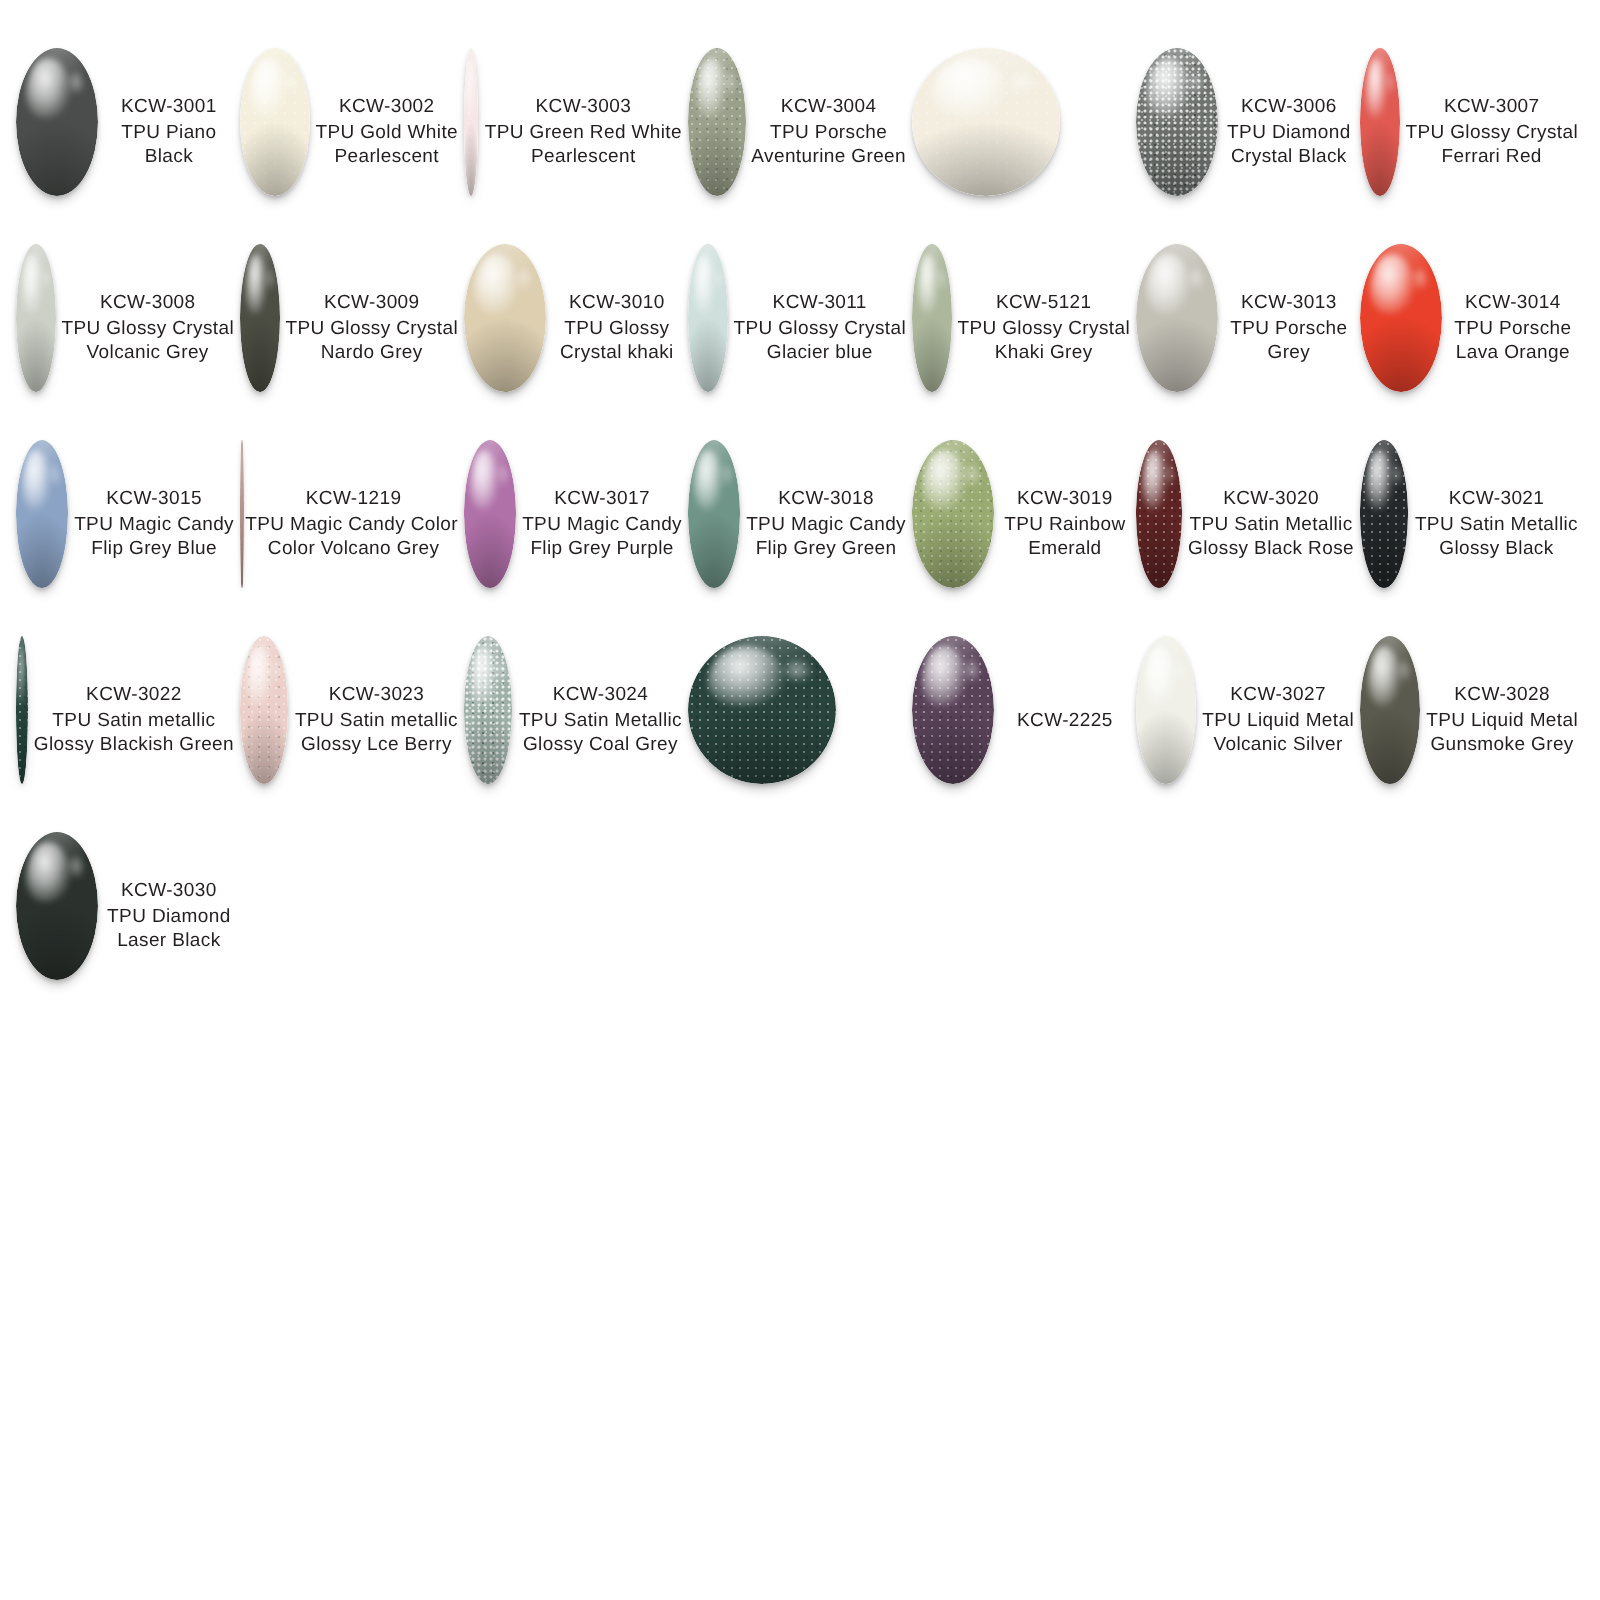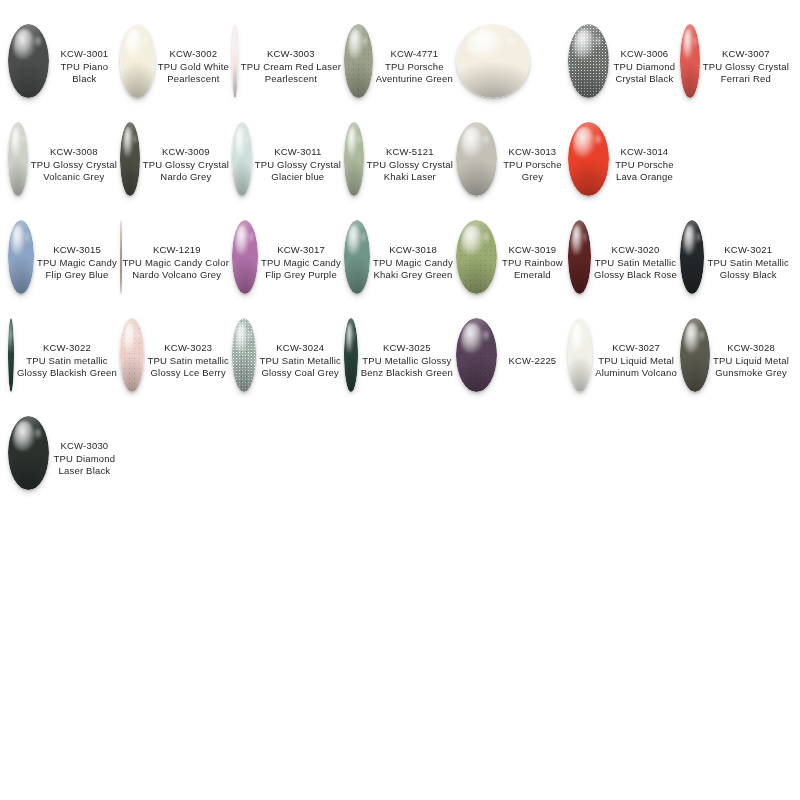--- a/index.html
+++ b/index.html
@@ -225,38 +225,38 @@
             <div class="flake"></div>
             <div class="shade"></div>
             <div class="rim"></div>
             <div class="gloss"></div>
             <div class="gloss2"></div>
           </div>
         </div>
         <div class="chip-caption">
           <span class="chip-code">KCW-3003</span>
           <span class="chip-name">
-            <span class="nm-line">TPU Cream Red Laser</span>
+            <span class="nm-line">TPU Green Red White</span>
             <span class="nm-line">Pearlescent</span>
           </span>
         </div>
       </div>
       <div class="swatch-cell">
         <div class="chip-wrap">
           <div class="chip fx-metallic">
             <div class="base" style="background: rgb(154, 160, 138);"></div>
             <div class="flake"></div>
             <div class="shade"></div>
             <div class="rim"></div>
             <div class="gloss"></div>
             <div class="gloss2"></div>
           </div>
         </div>
         <div class="chip-caption">
-          <span class="chip-code">KCW-4771</span>
+          <span class="chip-code">KCW-3004</span>
           <span class="chip-name">
             <span class="nm-line">TPU Porsche</span>
             <span class="nm-line">Aventurine Green</span>
           </span>
         </div>
       </div>
       <div class="swatch-cell">
         <div class="chip-wrap">
           <div class="chip fx-pearl">
             <div class="base" style="background: rgb(243, 238, 224);"></div>
@@ -339,20 +339,38 @@
           <span class="chip-code">KCW-3009</span>
           <span class="chip-name">
             <span class="nm-line">TPU Glossy Crystal</span>
             <span class="nm-line">Nardo Grey</span>
           </span>
         </div>
       </div>
       <div class="swatch-cell">
         <div class="chip-wrap">
           <div class="chip ">
+            <div class="base" style="background: rgb(221, 207, 176);"></div>
+            <div class="shade"></div>
+            <div class="rim"></div>
+            <div class="gloss"></div>
+            <div class="gloss2"></div>
+          </div>
+        </div>
+        <div class="chip-caption">
+          <span class="chip-code">KCW-3010</span>
+          <span class="chip-name">
+            <span class="nm-line">TPU Glossy</span>
+            <span class="nm-line">Crystal khaki</span>
+          </span>
+        </div>
+      </div>
+      <div class="swatch-cell">
+        <div class="chip-wrap">
+          <div class="chip ">
             <div class="base" style="background: rgb(207, 224, 220);"></div>
             <div class="shade"></div>
             <div class="rim"></div>
             <div class="gloss"></div>
             <div class="gloss2"></div>
           </div>
         </div>
         <div class="chip-caption">
           <span class="chip-code">KCW-3011</span>
           <span class="chip-name">
@@ -368,21 +386,21 @@
             <div class="shade"></div>
             <div class="rim"></div>
             <div class="gloss"></div>
             <div class="gloss2"></div>
           </div>
         </div>
         <div class="chip-caption">
           <span class="chip-code">KCW-5121</span>
           <span class="chip-name">
             <span class="nm-line">TPU Glossy Crystal</span>
-            <span class="nm-line">Khaki Laser</span>
+            <span class="nm-line">Khaki Grey</span>
           </span>
         </div>
       </div>
       <div class="swatch-cell">
         <div class="chip-wrap">
           <div class="chip ">
             <div class="base" style="background: rgb(195, 192, 182);"></div>
             <div class="shade"></div>
             <div class="rim"></div>
             <div class="gloss"></div>
@@ -442,21 +460,21 @@
             <div class="shade"></div>
             <div class="rim"></div>
             <div class="gloss"></div>
             <div class="gloss2"></div>
           </div>
         </div>
         <div class="chip-caption clipped">
           <span class="chip-code">KCW-1219</span>
           <span class="chip-name">
             <span class="nm-line">TPU Magic Candy Color</span>
-            <span class="nm-line">Nardo Volcano Grey</span>
+            <span class="nm-line">Color Volcano Grey</span>
           </span>
         </div>
       </div>
       <div class="swatch-cell">
         <div class="chip-wrap">
           <div class="chip ">
             <div class="base" style="background: rgb(176, 112, 168);"></div>
             <div class="shade"></div>
             <div class="rim"></div>
             <div class="gloss"></div>
@@ -478,21 +496,21 @@
             <div class="shade"></div>
             <div class="rim"></div>
             <div class="gloss"></div>
             <div class="gloss2"></div>
           </div>
         </div>
         <div class="chip-caption">
           <span class="chip-code">KCW-3018</span>
           <span class="chip-name">
             <span class="nm-line">TPU Magic Candy</span>
-            <span class="nm-line">Khaki Grey Green</span>
+            <span class="nm-line">Flip Grey Green</span>
           </span>
         </div>
       </div>
       <div class="swatch-cell">
         <div class="chip-wrap">
           <div class="chip fx-metallic">
             <div class="base" style="background: rgb(154, 171, 114);"></div>
             <div class="flake"></div>
             <div class="shade"></div>
             <div class="rim"></div>
@@ -609,27 +627,20 @@
         <div class="chip-wrap">
           <div class="chip fx-metallic">
             <div class="base" style="background: rgb(40, 66, 60);"></div>
             <div class="flake"></div>
             <div class="shade"></div>
             <div class="rim"></div>
             <div class="gloss"></div>
             <div class="gloss2"></div>
           </div>
         </div>
-        <div class="chip-caption">
-          <span class="chip-code">KCW-3025</span>
-          <span class="chip-name">
-            <span class="nm-line">TPU Metallic Glossy</span>
-            <span class="nm-line">Benz Blackish Green</span>
-          </span>
-        </div>
       </div>
       <div class="swatch-cell">
         <div class="chip-wrap">
           <div class="chip fx-metallic">
             <div class="base" style="background: rgb(88, 66, 88);"></div>
             <div class="flake"></div>
             <div class="shade"></div>
             <div class="rim"></div>
             <div class="gloss"></div>
             <div class="gloss2"></div>
@@ -646,21 +657,21 @@
             <div class="shade"></div>
             <div class="rim"></div>
             <div class="gloss"></div>
             <div class="gloss2"></div>
           </div>
         </div>
         <div class="chip-caption">
           <span class="chip-code">KCW-3027</span>
           <span class="chip-name">
             <span class="nm-line">TPU Liquid Metal</span>
-            <span class="nm-line">Aluminum Volcano</span>
+            <span class="nm-line">Volcanic Silver</span>
           </span>
         </div>
       </div>
       <div class="swatch-cell">
         <div class="chip-wrap">
           <div class="chip ">
             <div class="base" style="background: rgb(90, 90, 78);"></div>
             <div class="shade"></div>
             <div class="rim"></div>
             <div class="gloss"></div>

